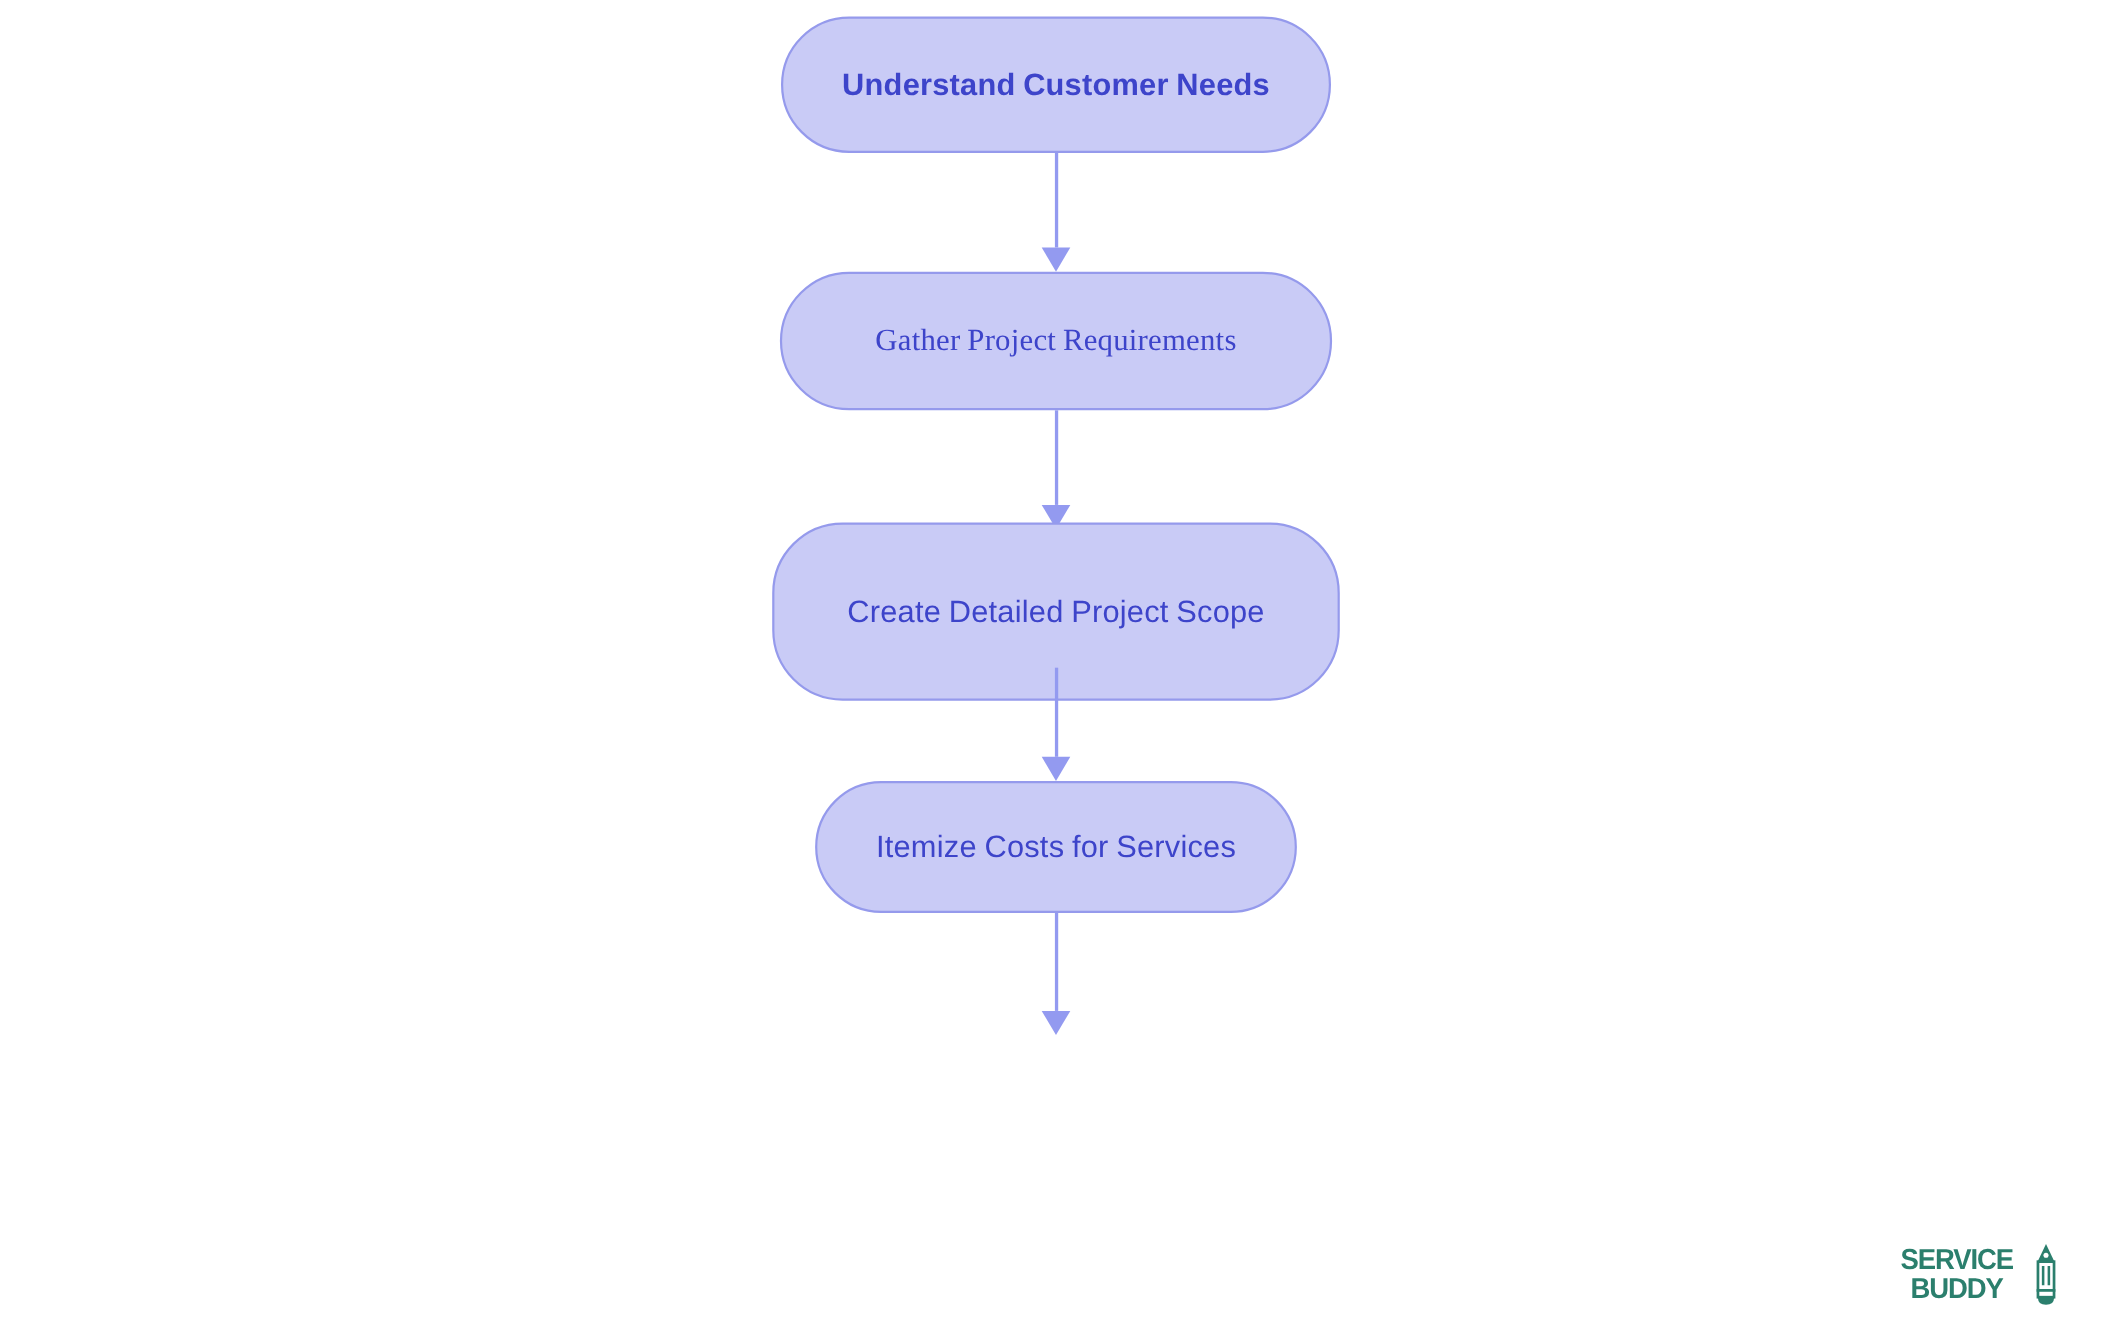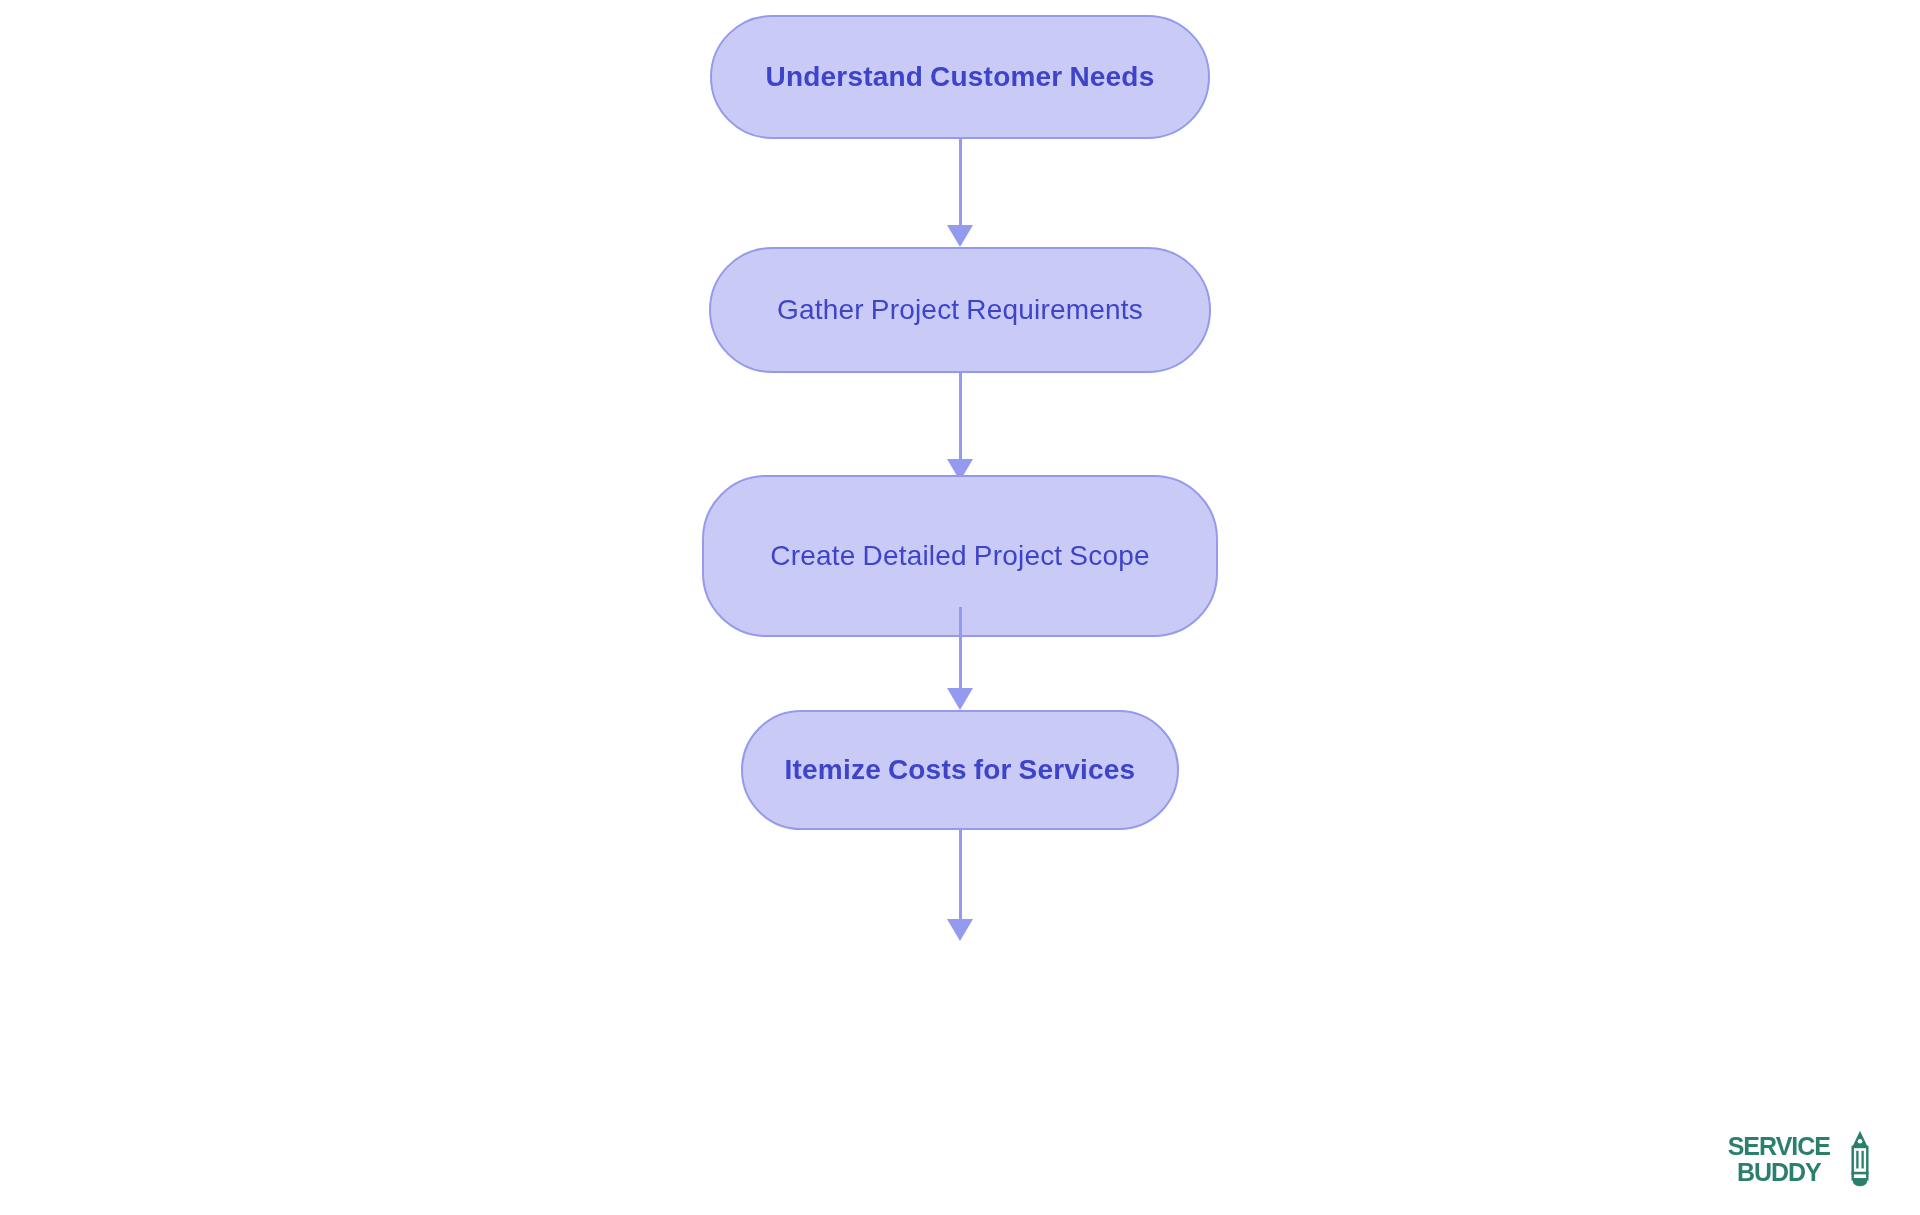--- a/index.html
+++ b/index.html
@@ -33,23 +33,23 @@
     display: flex;
     align-items: center;
     justify-content: center;
     color: var(--node-text);
     font-size: 28px;
     word-spacing: -1px;
     letter-spacing: 0.2px;
     text-align: center;
   }
   .n1 { top: 15px;  width: 500px; height: 124px; font-weight: bold; }
-  .n2 { top: 247px; width: 502px; height: 126px; }
+  .n2 { top: 247px; width: 502px; height: 126px; font-family: Liberation Serif, serif; }
   .n3 { top: 475px; width: 516px; height: 162px; justify-content: center; }
-  .n4 { top: 710px; width: 438px; height: 120px; font-weight: bold; }
+  .n4 { top: 710px; width: 438px; height: 120px; }
   .n5 { top: 941px; width: 712px; height: 124px; }
 
   .flow-arrow {
     position: absolute;
     left: 50%;
     margin-left: -13px;
     width: 26px;
     display: flex;
     flex-direction: column;
     align-items: center;

